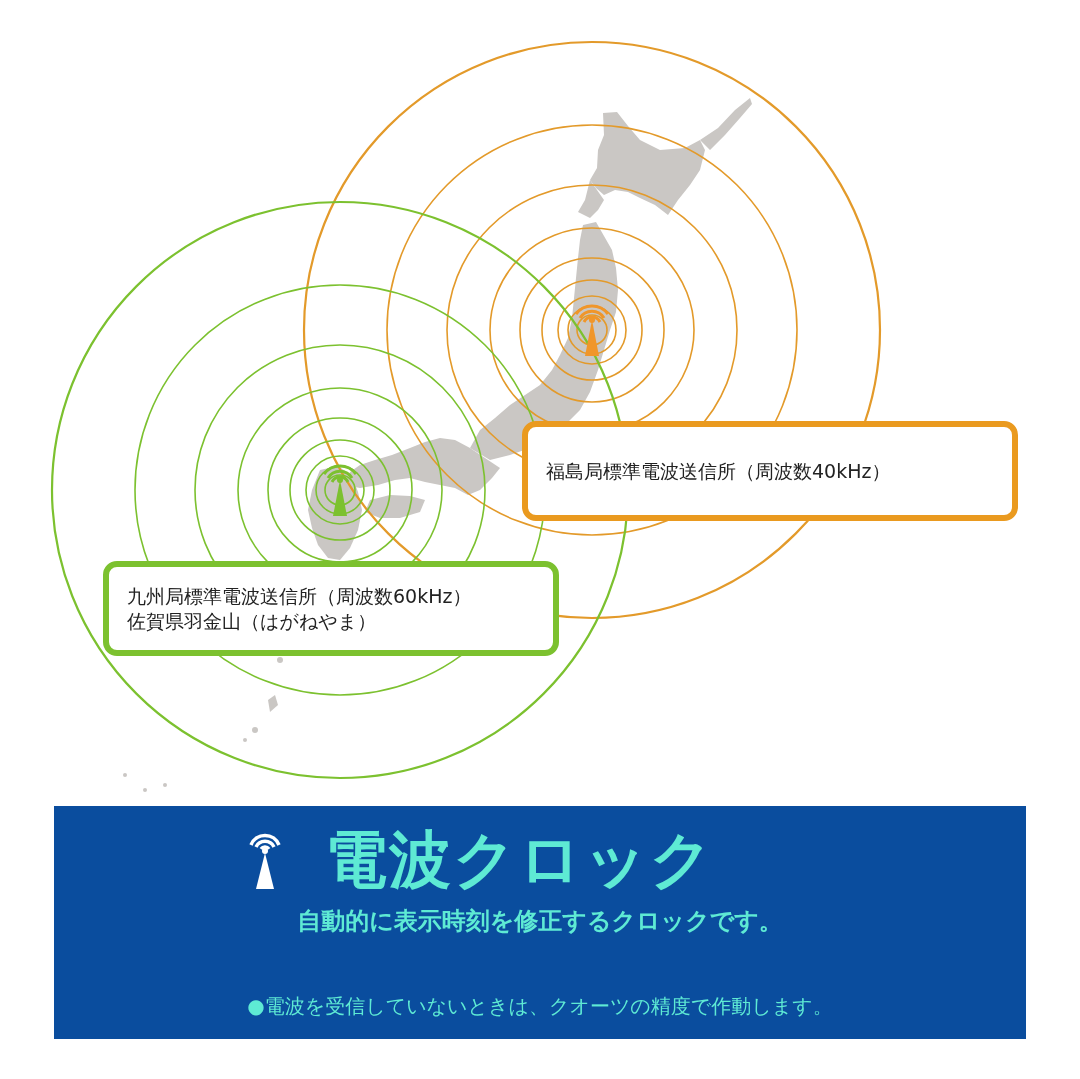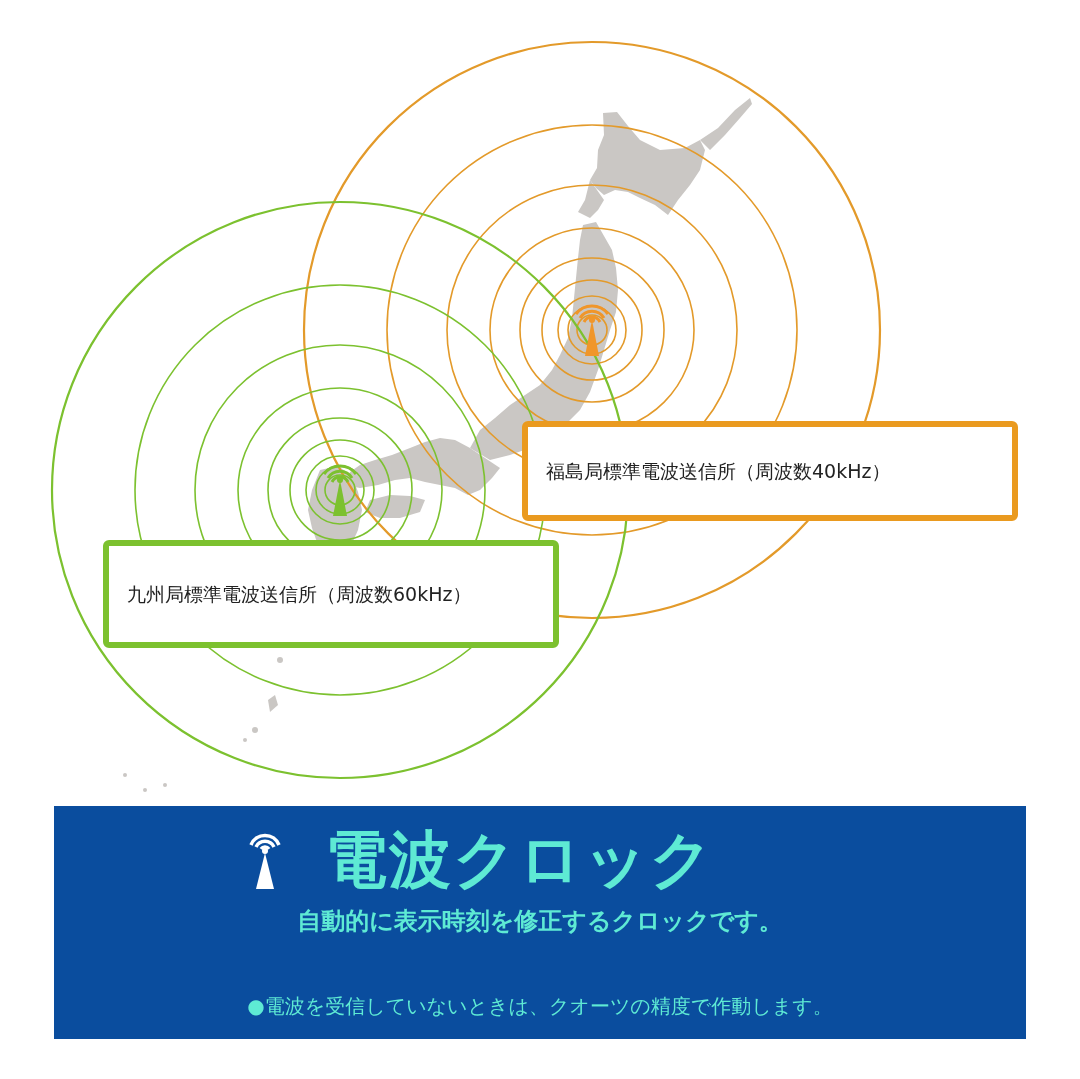--- a/index.html
+++ b/index.html
@@ -1,23 +1,23 @@
 <!DOCTYPE html>
 <html><head>
   <meta charset="utf-8">
   <style>
     html, body { margin:0; padding:0; background:#ffffff; }
     body { width:1080px; height:1079px; position:relative; overflow:hidden;
            font-family:"DejaVu Sans", "Liberation Sans", sans-serif; }
     #map-layer { position:absolute; left:0; top:0; width:1080px; height:800px; }
-    .station-label { position:absolute; background:#ffffff; border-radius:6px;
+    .station-label { position:absolute; background:#ffffff; border-radius:14px;
                      box-sizing:border-box; color:#222222; font-size:19px; line-height:25px;
                      padding:0 18px; display:flex; flex-direction:column; justify-content:center; }
     #label-fukushima { left:522px; top:421px; width:496px; height:100px; border:6px solid #ea9a1f; }
-    #label-kyushu { left:103px; top:540px; width:456px; height:108px; border:6px solid #7cc12f; }
+    #label-kyushu { left:103px; top:561px; width:456px; height:95px; border:6px solid #7cc12f; }
     #banner { position:absolute; left:54px; top:806px; width:972px; height:233px;
               background:#0a4d9e; color:#5eead4; text-align:center; }
     #banner-title-row { position:absolute; left:0; top:18px; width:100%; height:72px;
                         display:flex; align-items:center; justify-content:center; }
     #banner-icon { width:40px; height:62px; margin-right:40px; margin-left:-120px; }
     #banner-title { font-size:62px; font-weight:bold; letter-spacing:2px; line-height:72px; }
     #banner-desc { position:absolute; left:0; top:98px; width:100%; font-size:24px; font-weight:bold; line-height:35px; }
     #banner-note { position:absolute; left:0; top:184px; width:100%; font-size:20px; font-weight:normal; line-height:32px; }
   </style>
 </head>
@@ -90,20 +90,21 @@
     <circle cx="340" cy="480" r="3" fill="#7cc12f"></circle>
   </g>
 </svg>
 
 <div id="label-fukushima" class="station-label">
   <span>福島局標準電波送信所（周波数40kHz）</span>
 </div>
 
 <div id="label-kyushu" class="station-label">
   <span>九州局標準電波送信所（周波数60kHz）</span>
+  <span>佐賀県羽金山（はがねやま）</span>
 </div>
 
 <div id="banner">
   <div id="banner-title-row">
     <svg id="banner-icon" viewBox="0 0 40 62" xmlns="http://www.w3.org/2000/svg">
       <path d="M6 16 A15 15 0 0 1 34 16" fill="none" stroke="#ffffff" stroke-width="3.5"></path>
       <path d="M11 18 A10 10 0 0 1 29 18" fill="none" stroke="#ffffff" stroke-width="3.5"></path>
       <path d="M16 20 A5 5 0 0 1 24 20" fill="none" stroke="#ffffff" stroke-width="3.5"></path>
       <circle cx="20" cy="22" r="3" fill="#ffffff"></circle>
       <polygon points="20,24 11,60 29,60" fill="#ffffff"></polygon>

